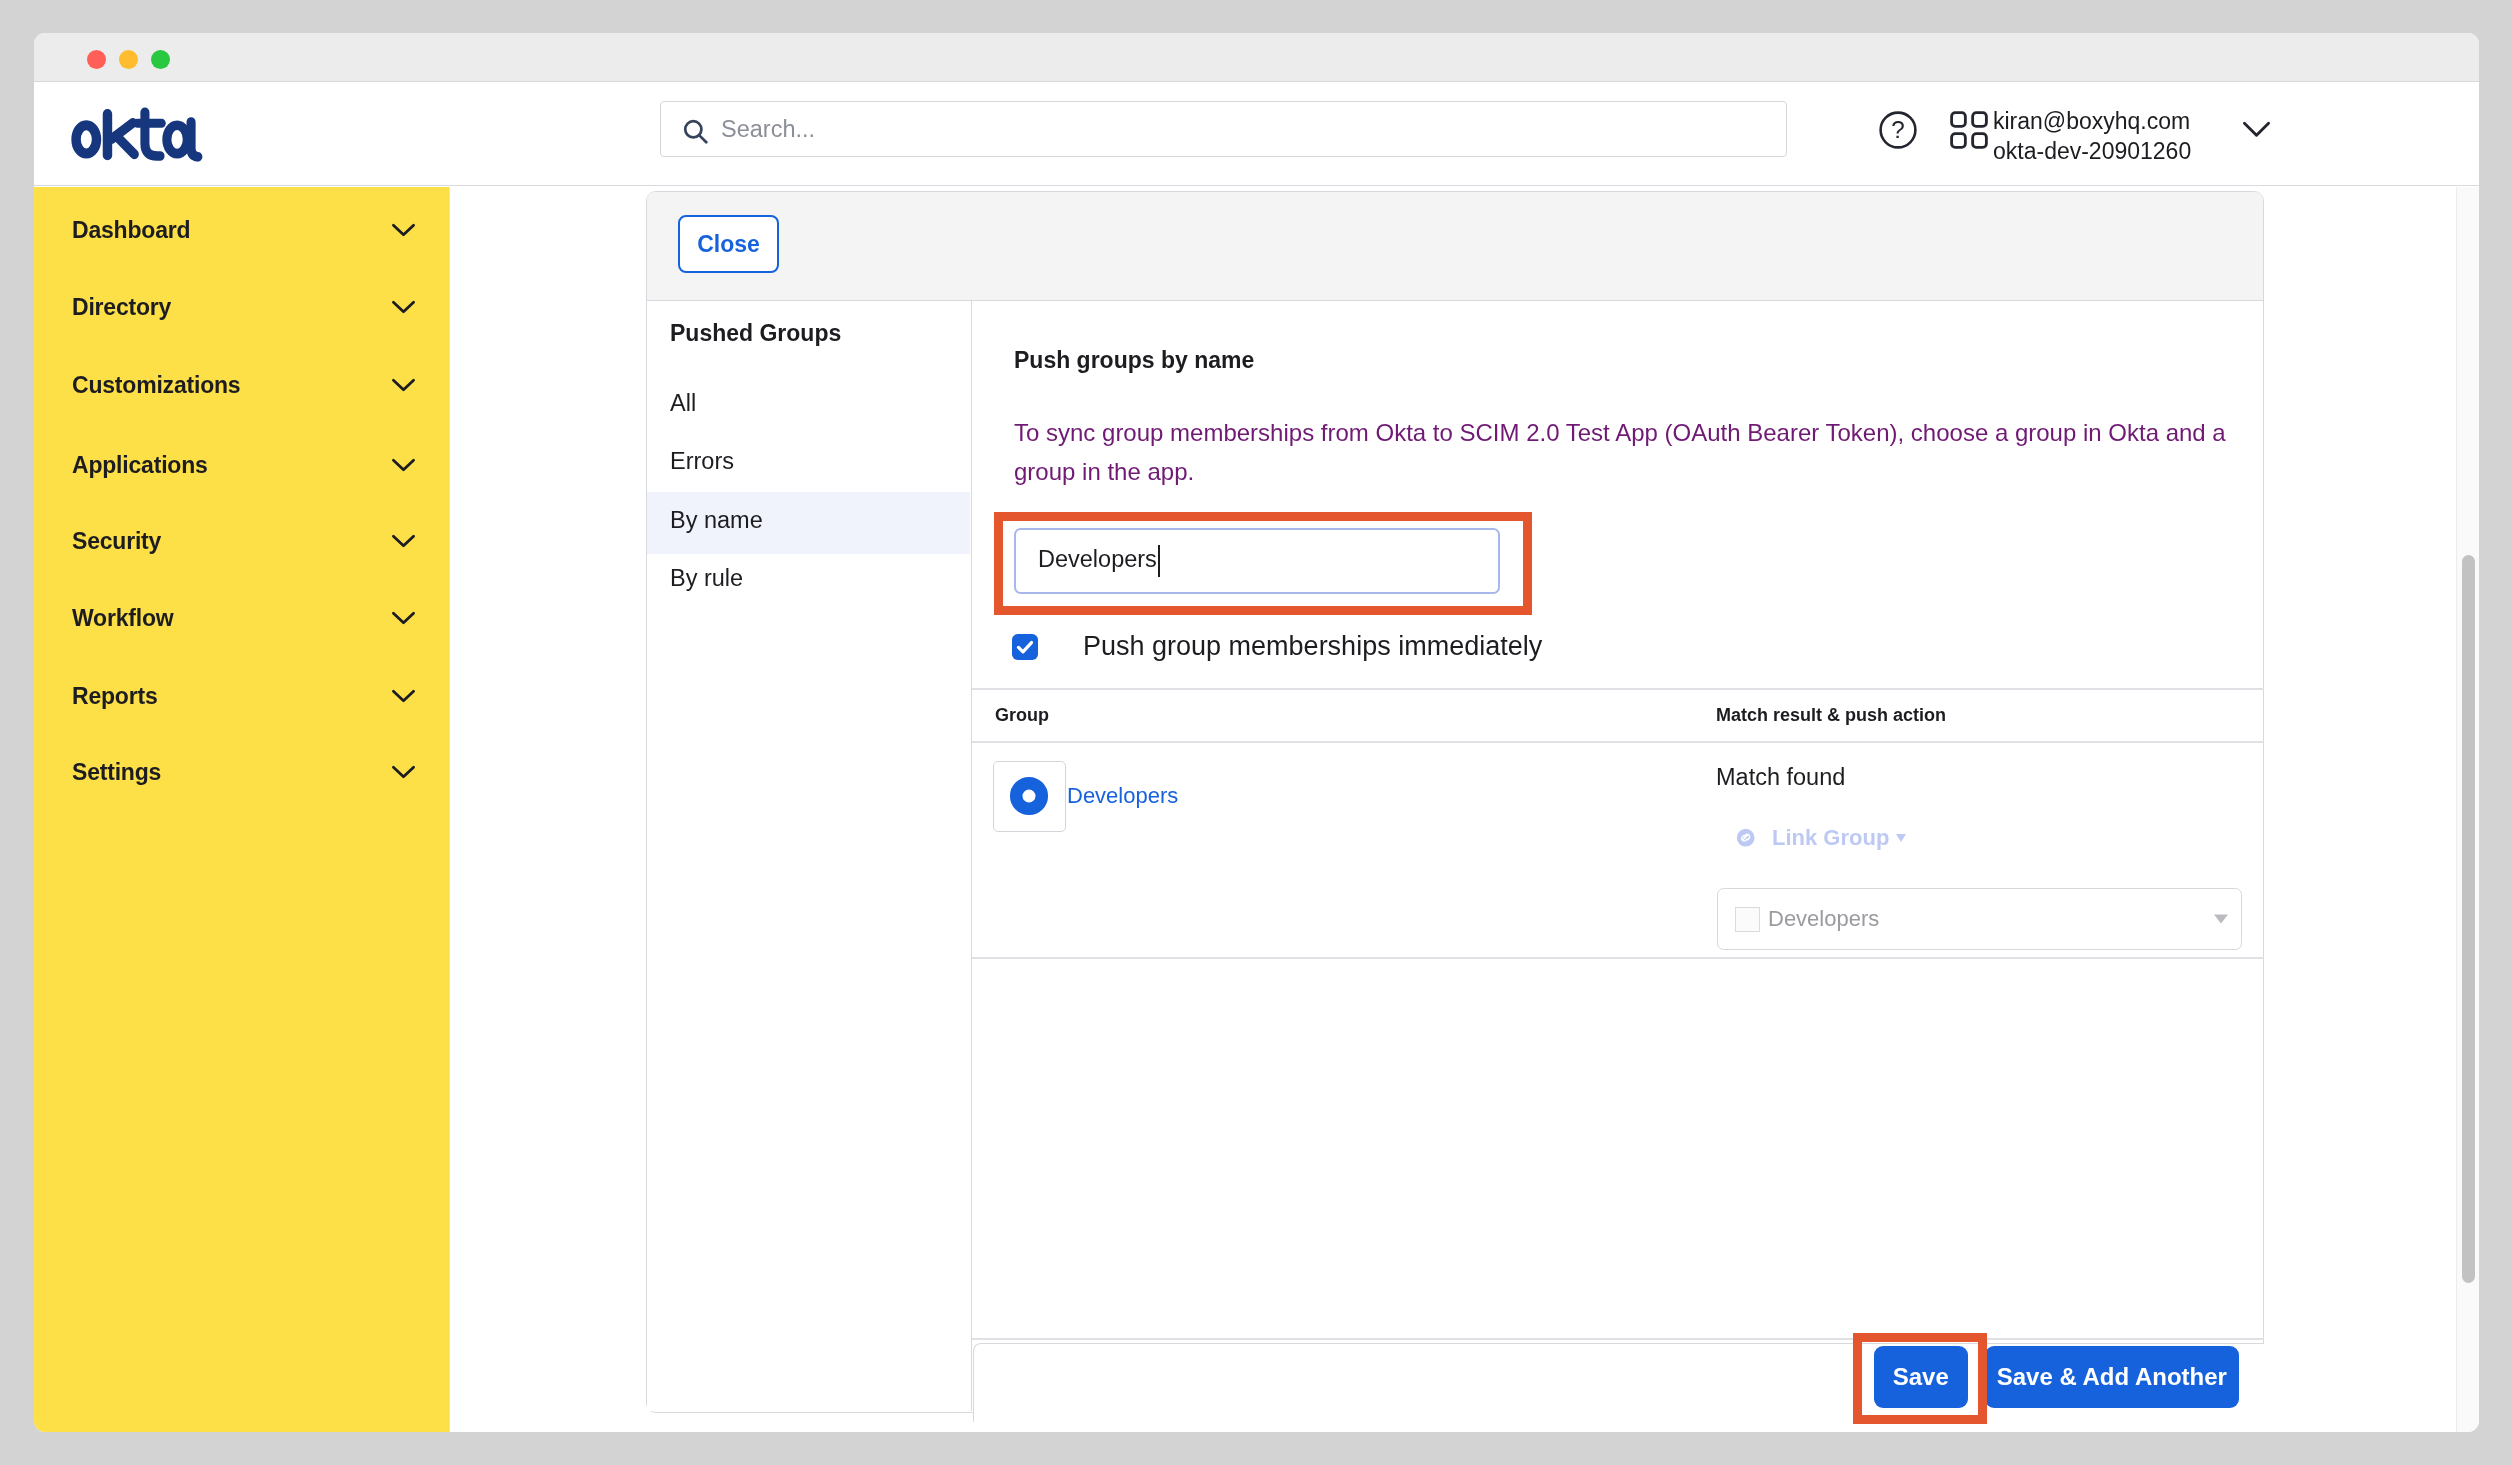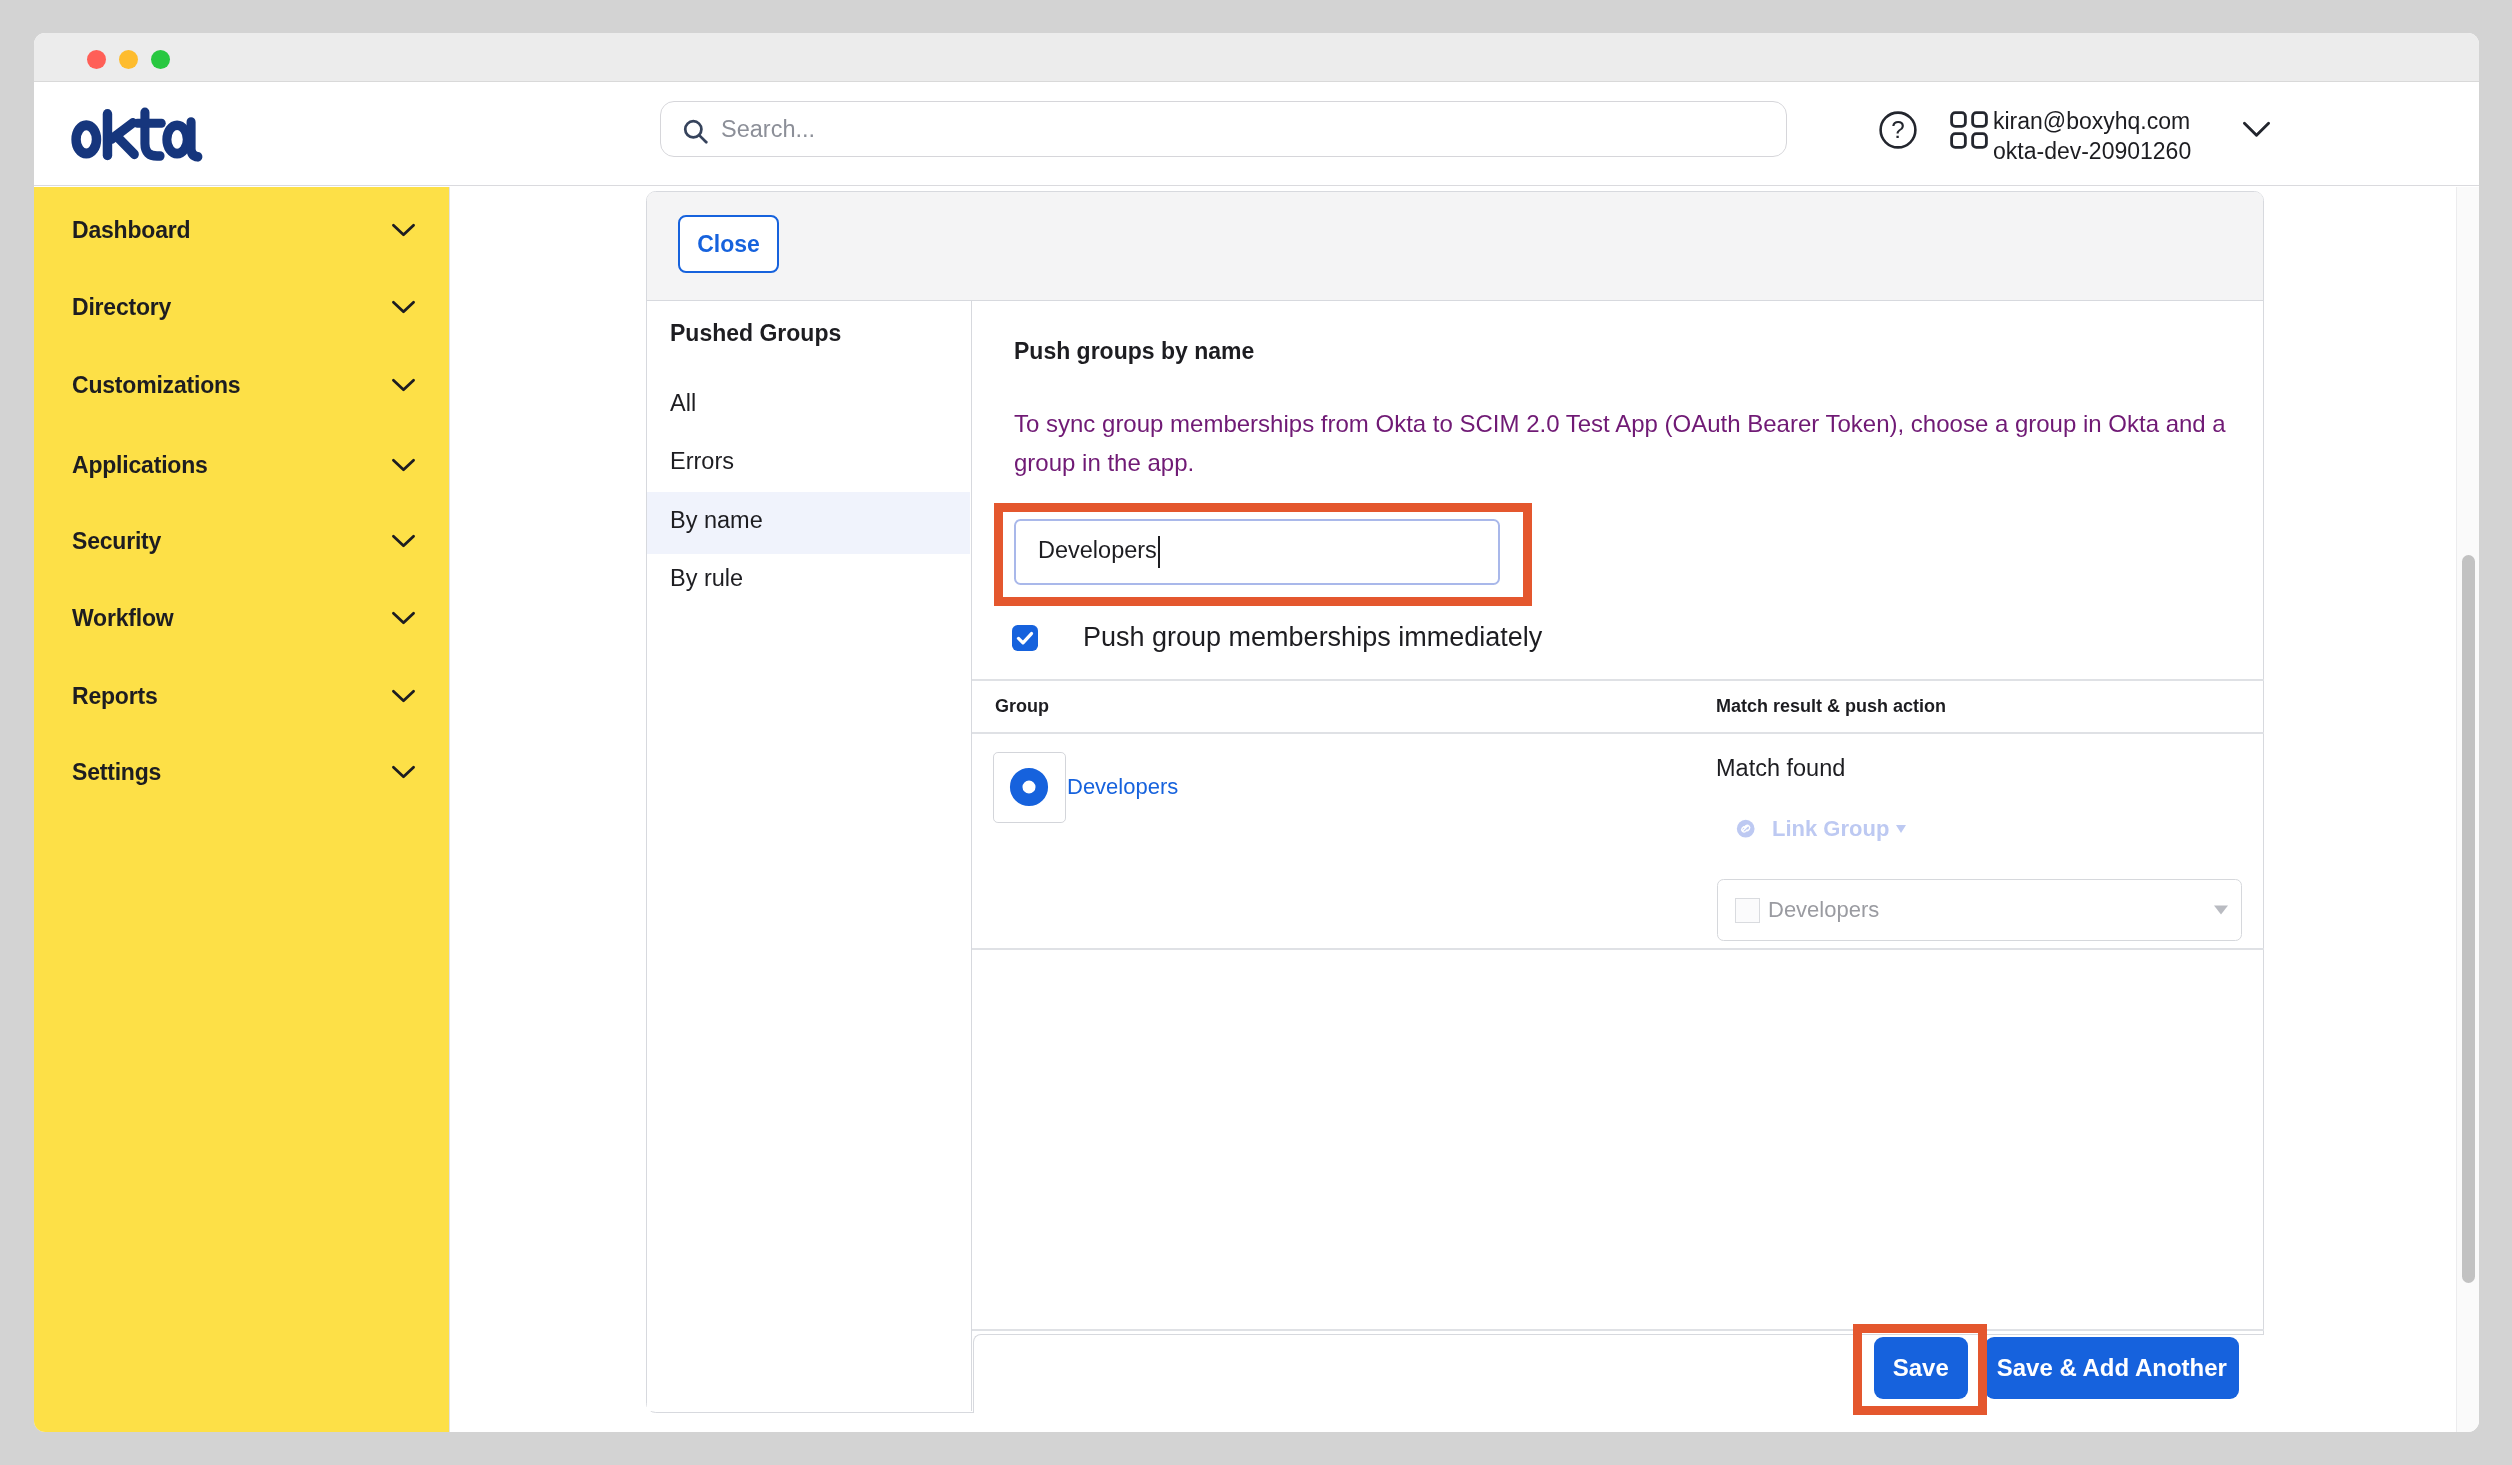--- a/index.html
+++ b/index.html
@@ -4,34 +4,34 @@
 <style>
   * { margin:0; padding:0; box-sizing:border-box; }
   html,body { width:2512px; height:1466px; }
   body { background:#d3d3d3; font-family:"Liberation Sans", sans-serif; color:#1d1d21; }
   #stage { position:relative; width:2512px; height:1466px; overflow:hidden; }
   #win { position:absolute; left:34px; top:33px; width:2445px; height:1399px; background:#fff; border-radius:11.3px; overflow:hidden; }
   #titlebar { position:absolute; left:0; top:0; width:100%; height:49px; background:#ececec; border-bottom:0.8px solid #d9d9d9; }
   .dot { position:absolute; top:17px; width:19.4px; height:19.4px; border-radius:50%; }
   #header { position:absolute; left:0; top:49px; width:100%; height:104px; background:#fff; border-bottom:1.6px solid #dadade; }
   #logo { position:absolute; left:23px; top:-2.4px; width:162px; height:97px; transform:scaleX(0.936); transform-origin:0 0; }
-  #searchbox { position:absolute; left:626px; top:19.4px; width:1127px; height:56px; border:1.6px solid #d6d6da; border-radius:14px; background:#fff; }
+  #searchbox { position:absolute; left:626px; top:19.4px; width:1127px; height:56px; border:1.6px solid #d6d6da; border-radius:4px; background:#fff; }
   #searchbox .ph { position:absolute; left:60px; top:50%; transform:translateY(-50%); font-size:23.5px; color:#8c8f98; }
   #acct { position:absolute; left:1959px; top:23.5px; width:259px; font-size:23px; line-height:30px; text-align:left; color:#1d1d21; }
   #sidebar { position:absolute; left:0; top:154px; width:416px; height:1246px; background:#fde047; border-right:1.6px solid #e2e2e6; }
   .sbitem { position:absolute; left:38px; font-size:23px; letter-spacing:-0.2px; font-weight:700; color:#1d1d21; transform:translateY(-50%); }
   .sbchev { position:absolute; left:357px; transform:translateY(-50%); }
   #panel { position:absolute; left:612px; top:158px; width:1618px; height:1222px; border:1.6px solid #d7d9de; border-radius:9.7px; background:#fff; }
   #toolbar { position:absolute; left:0; top:0; width:100%; height:109px; background:#f4f4f5; border-bottom:1.6px solid #d7d9de; border-radius:8px 8px 0 0; }
   #closebtn { position:absolute; left:31px; top:23px; width:101px; height:58px; background:#fff; border:2.4px solid #1662dd; border-radius:8px; color:#1662dd; font-size:23px; font-weight:700; display:flex; align-items:center; justify-content:center; }
   #leftcol { position:absolute; left:0; top:109px; width:325px; height:1110px; border-right:1.6px solid #d7d9de; background:#fff; }
   #selband { position:absolute; left:0; top:191px; width:323px; height:62px; background:#f0f3fc; }
   .navh { position:absolute; left:23px; font-size:23px; font-weight:700; transform:translateY(-50%); }
   .navi { position:absolute; left:23px; font-size:23.5px; color:#1d1d21; transform:translateY(-50%); }
-  #rightcol { position:absolute; left:325px; top:109px; width:1292px; height:1110px; }
+  #rightcol { position:absolute; left:325px; top:118px; width:1292px; height:1110px; }
   .h2 { position:absolute; left:42px; top:50px; font-size:23px; font-weight:700; transform:translateY(-50%); }
   #para { position:absolute; left:42px; top:103px; width:1240px; font-size:24px; line-height:39px; color:#701a75; }
   #orange1 { position:absolute; left:22px; top:202px; width:538px; height:103px; border:9px solid #e4572e; }
   #input1 { position:absolute; left:42px; top:218px; width:486px; height:66px; border:2.4px solid #a9b8ea; border-radius:6.5px; background:#fff; }
   #input1 .txt { position:absolute; left:22px; top:50%; transform:translateY(-50%); font-size:23.5px; color:#1d1d21; }
   #caret { display:inline-block; width:1.6px; height:32px; background:#1d1d21; vertical-align:middle; margin-left:1.6px; }
   #cb { position:absolute; left:40px; top:324px; width:26px; height:26px; background:#1662dd; border-radius:5.7px; }
   #cblabel { position:absolute; left:87px; top:336px; font-size:27px; transform:translateY(-50%);margin-left:24px; }
   .tline { position:absolute; left:0; width:1292px; height:1.6px; background:#dfe1e5; }
   .thead { position:absolute; top:405px; font-size:18px; font-weight:700; transform:translateY(-50%); }

